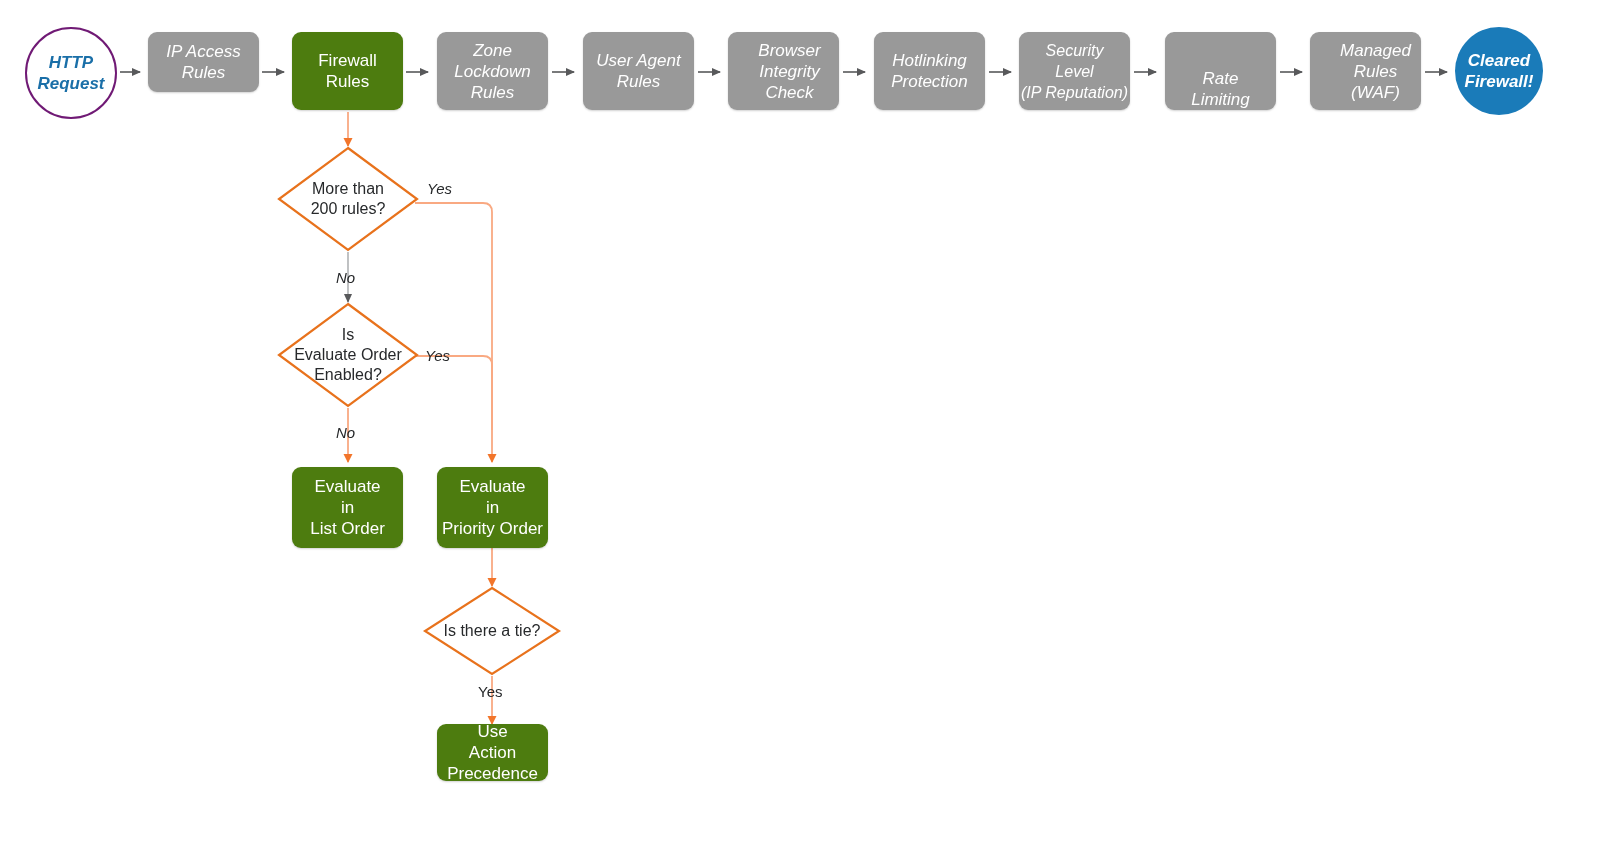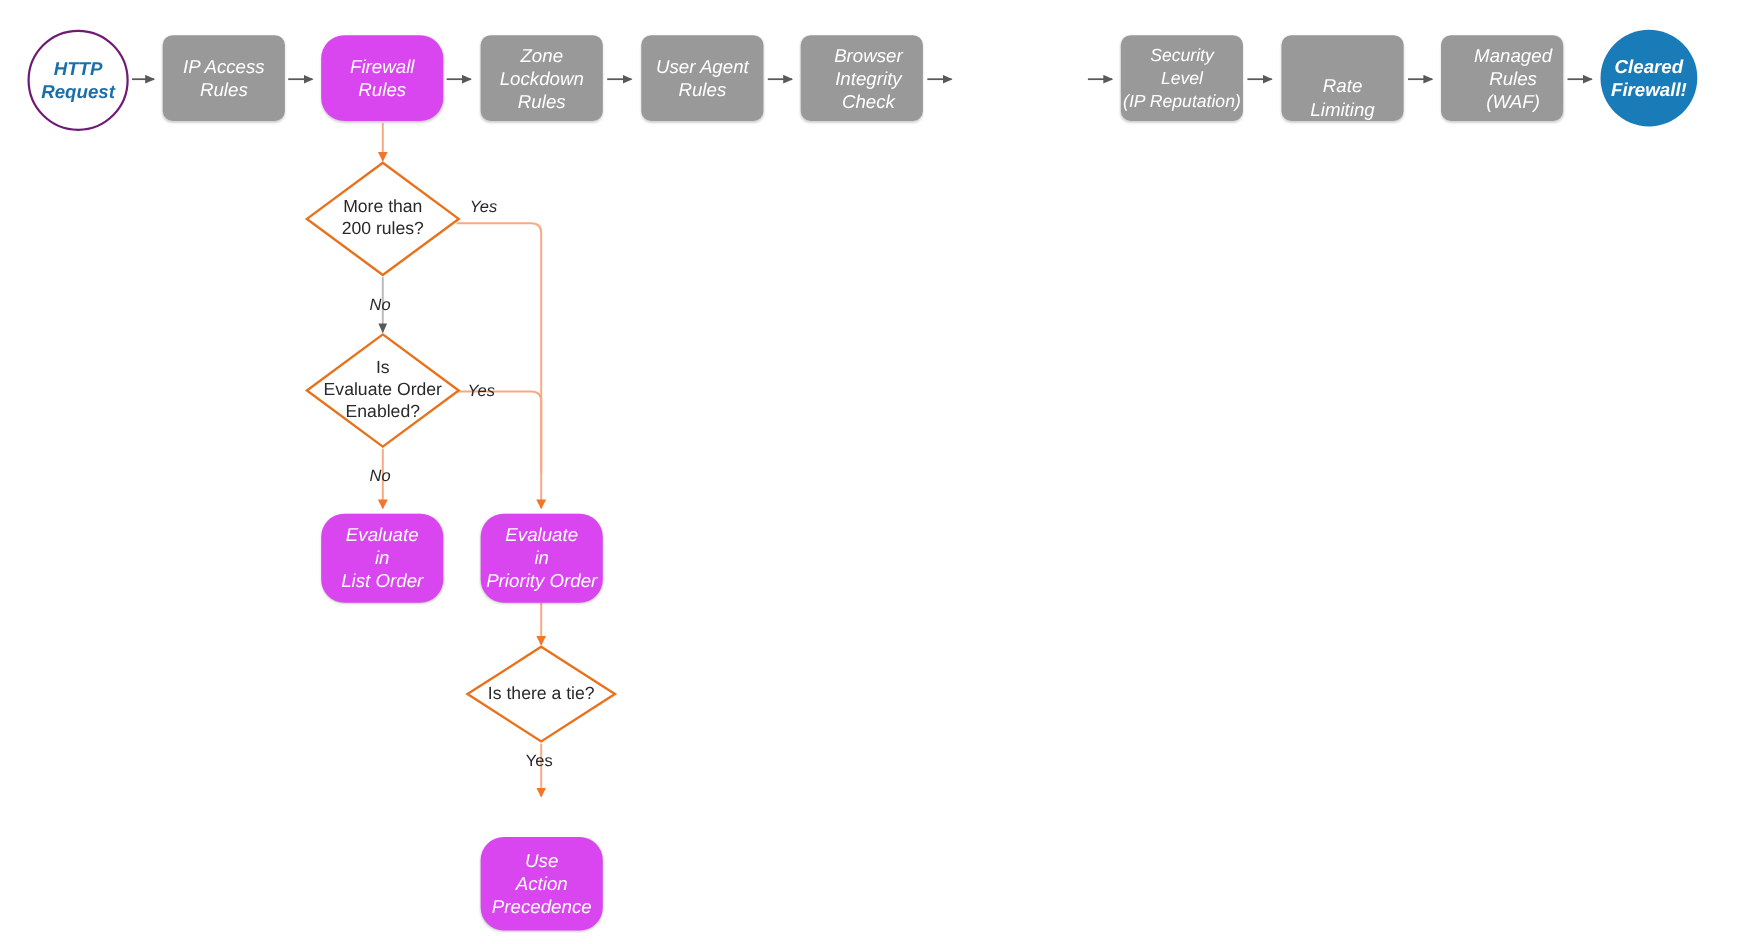--- a/index.html
+++ b/index.html
@@ -14,22 +14,22 @@
         justify-content:center;text-align:center;}
 
   
   .box-grey{
     background:#999999;border-radius:9px;color:#ffffff;
     font-style:italic;font-size:17px;line-height:21px;
     box-shadow:0 1px 2px rgba(0,0,0,0.18);
   }
   
   .box-orange{
-    background:#d946ef;border-radius:21px;color:#ffffff;
-    font-style:italic;font-size:17px;line-height:21px;
+    background:#4d7c0f;border-radius:9px;color:#ffffff;
+    font-size:17px;line-height:21px;
     box-shadow:0 1px 2px rgba(0,0,0,0.18);
   }
   
   .circle-start{
     border-radius:50%;background:#ffffff;border:2px solid #701a75;
     color:#1a6fa8;font-weight:bold;font-style:italic;font-size:17px;line-height:21px;
   }
   
   .circle-end{
     border-radius:50%;background:#1a7bb9;color:#ffffff;
@@ -96,21 +96,21 @@
     <line x1="492" y1="548" x2="492" y2="586" stroke="#f9a982" stroke-width="1.8" marker-end="url(#ah-orange)" fill="none"></line>
 
     <line x1="492" y1="676" x2="492" y2="724" stroke="#f9a982" stroke-width="1.8" marker-end="url(#ah-orange)" fill="none"></line>
   </svg>
 
   <div class="node circle-start" style="left:25px;top:27px;width:92px;height:92px;">
     <span style="white-space:pre-line;">HTTP
 Request</span>
   </div>
 
-  <div class="node box-grey" style="left:148px;top:32px;width:111px;height:78px;justify-content:center;">
+  <div class="node box-grey" style="left:148px;top:32px;width:111px;height:60px;justify-content:center;">
     <span style="white-space:pre-line;">IP Access
 Rules</span>
   </div>
 
   <div class="node box-orange" style="left:292px;top:32px;width:111px;height:78px;">
     <span style="white-space:pre-line;">Firewall
 Rules</span>
   </div>
 
   <div class="node box-grey" style="left:437px;top:32px;width:111px;height:78px;">
@@ -123,20 +123,24 @@
     <span style="white-space:pre-line;">User Agent
 Rules</span>
   </div>
 
   <div class="node box-grey" style="left:728px;top:32px;width:111px;height:78px;">
     <span style="white-space:pre-line;margin-left:12px;">Browser
 Integrity
 Check</span>
   </div>
 
+  <div class="node box-grey" style="left:874px;top:32px;width:111px;height:78px;">
+    <span style="white-space:pre-line;">Hotlinking
+Protection</span>
+  </div>
 
   <div class="node box-grey" style="left:1019px;top:32px;width:111px;height:78px;font-size:16px;">
     <span style="white-space:pre-line;">Security
 Level
 (IP Reputation)</span>
   </div>
 
   <div class="node box-grey" style="left:1165px;top:32px;width:111px;height:78px;">
     <span style="white-space:pre-line;margin-top:35px;">Rate
 Limiting</span>
@@ -182,21 +186,21 @@
 in
 List Order</span>
   </div>
 
   <div class="node box-orange" style="left:437px;top:467px;width:111px;height:81px;">
     <span style="white-space:pre-line;">Evaluate
 in
 Priority Order</span>
   </div>
 
-  <div class="node box-orange" style="left:437px;top:761px;width:111px;height:85px;">
+  <div class="node box-orange" style="left:437px;top:724px;width:111px;height:57px;">
     <span style="white-space:pre-line;">Use
 Action
 Precedence</span>
   </div>
 
   <div class="edge-label" style="left:427px;top:180px;">Yes</div>
 
   <div class="edge-label" style="left:336px;top:269px;">No</div>
 
   <div class="edge-label" style="left:425px;top:347px;">Yes</div>

